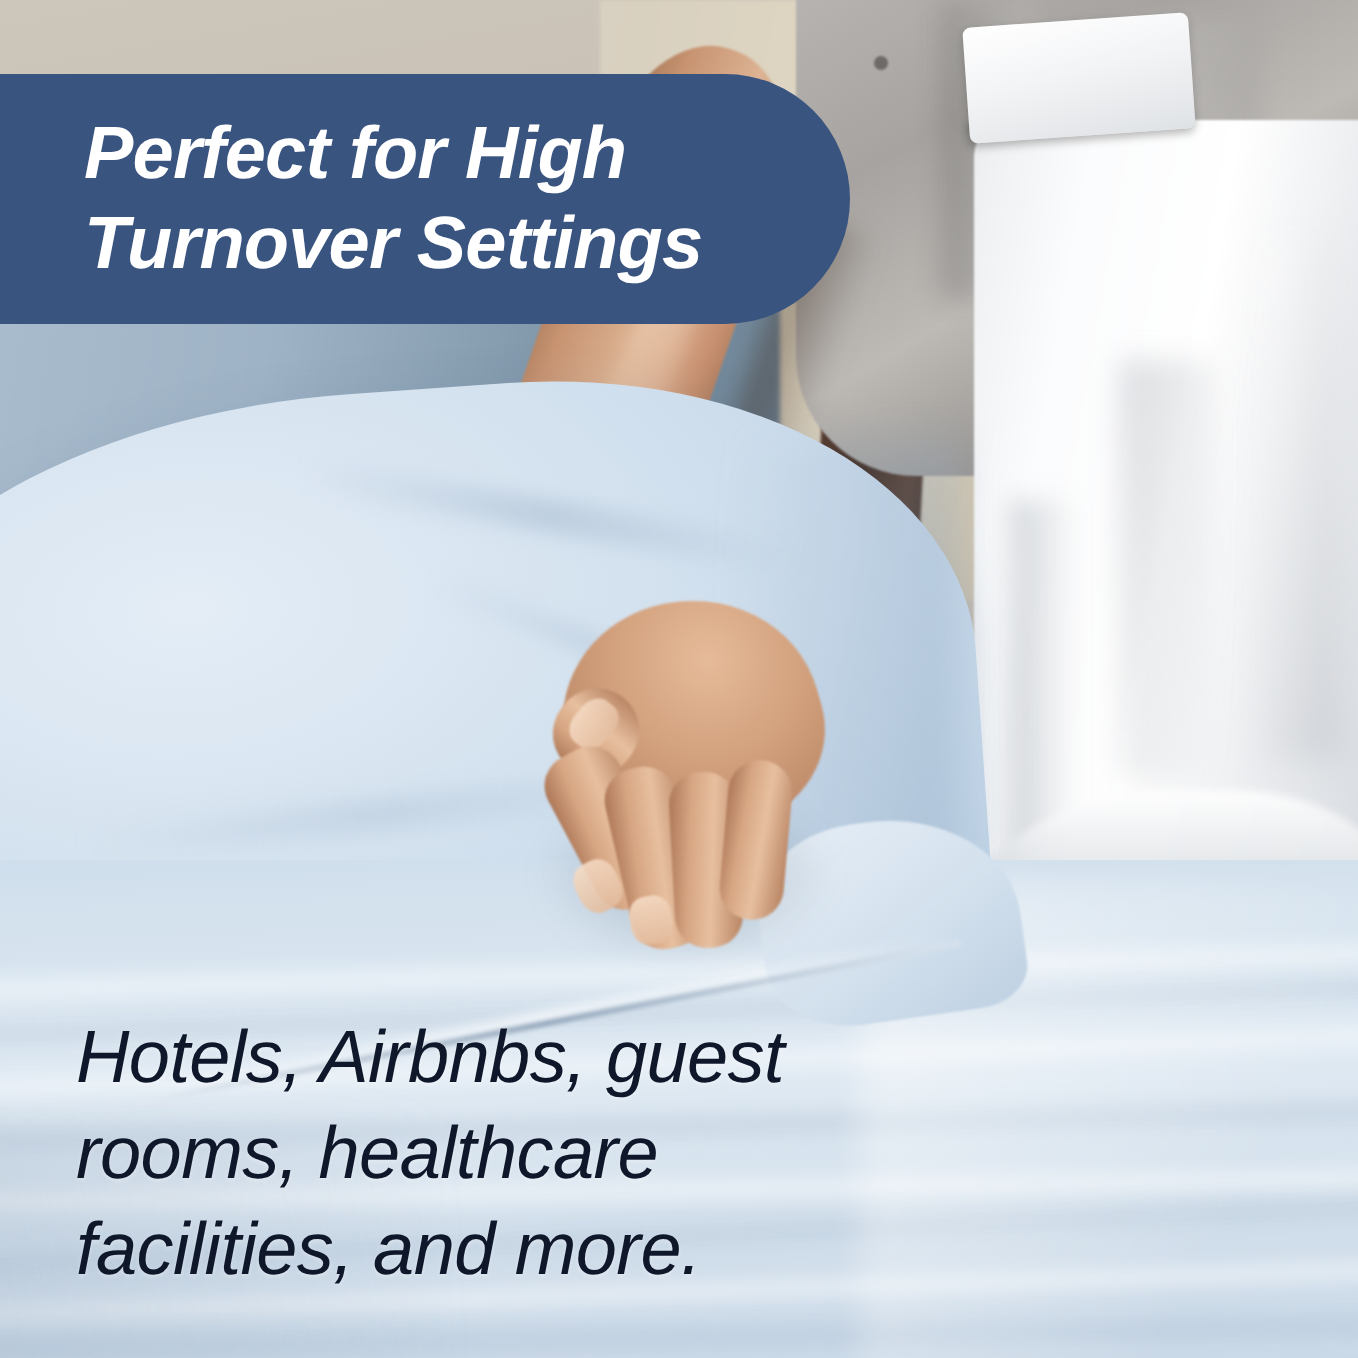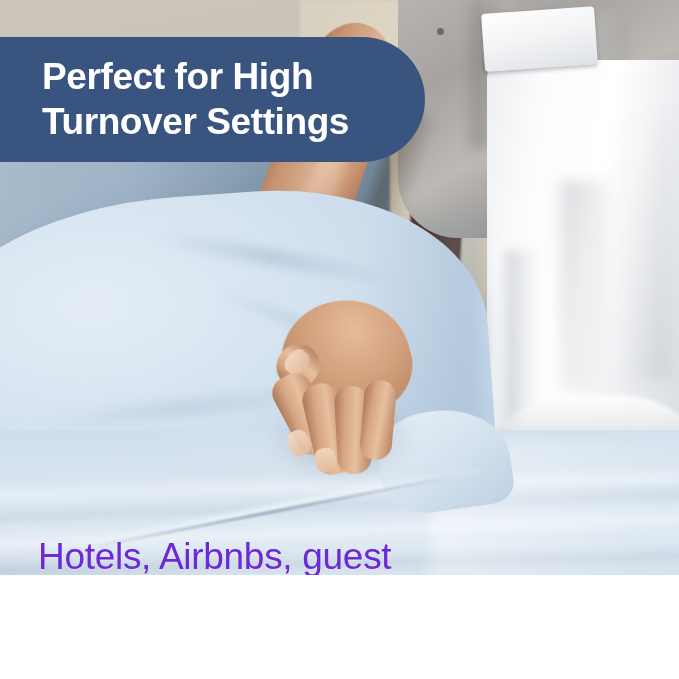--- a/index.html
+++ b/index.html
@@ -8,23 +8,24 @@
     padding: 0;
     background: #ffffff;
   }
   body {
     font-family: "Liberation Sans", sans-serif;
   }
 
   #scene {
     position: relative;
     width: 679px;
-    height: 575px;
+    height: 679px;
     overflow: hidden;
     background: #c6bfb4;
+    font-style: italic;
   }
 
   
 
   .layer { position: absolute; }
 
   
   .wall-beige {
     left: 0; top: 0; width: 679px; height: 210px;
     background: linear-gradient(170deg, #cdc6bb 0%, #c9c1b5 38%, #cfc6b7 68%, #d7cebd 100%);
@@ -330,28 +331,27 @@
     padding-left: 66px;
     padding-right: 18px;
     white-space: pre-line;
   }
 
   .bottom-copy {
     position: absolute;
     left: 38px;
     top: 505px;
     width: 470px;
-    color: #6d28d9;
+    color: #0f172a;
     font-size: 37px;
     font-weight: normal;
     line-height: 1.30;
     letter-spacing: -0.3px;
     white-space: pre-line;
     text-shadow: 0 1px 2px rgba(255,255,255,.35);
-    margin-top: 28px;
   }
 </style>
 </head>
 <body>
 
 <div id="scene">
 
   <div class="layer wall-beige"></div>
   <div class="layer wall-warm"></div>
   <div class="layer headboard-panel"></div>

